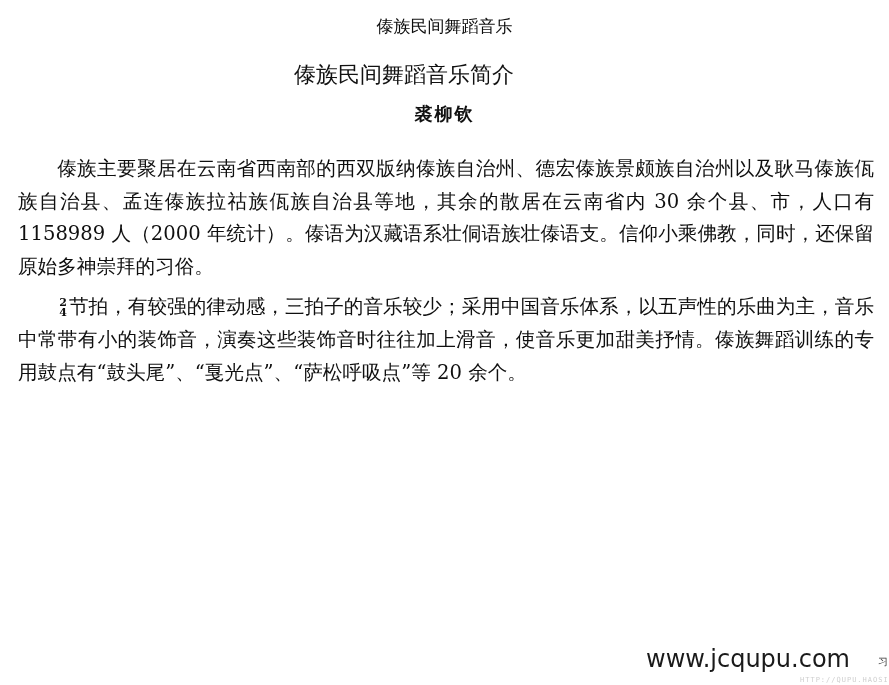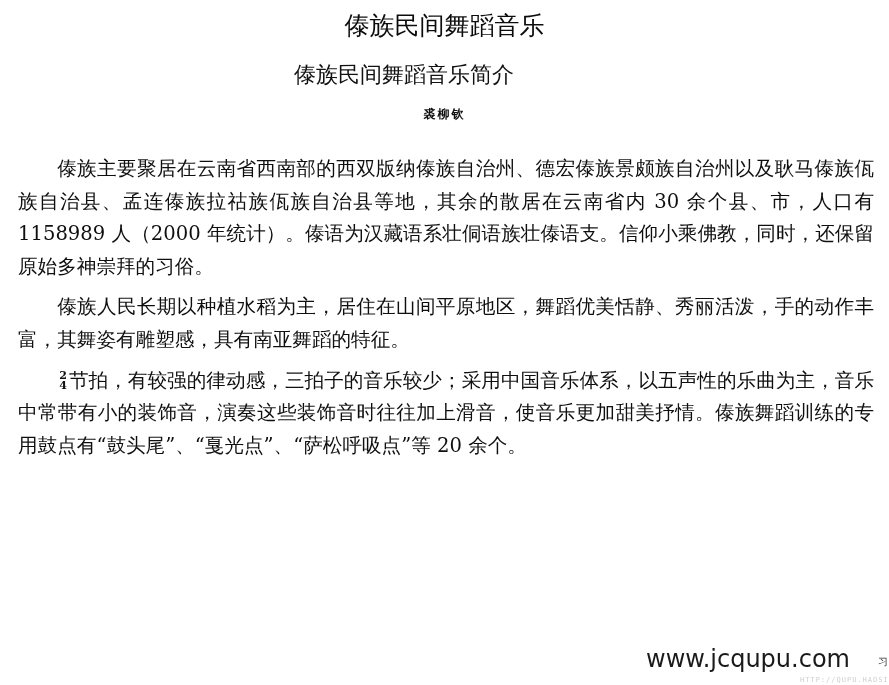--- a/index.html
+++ b/index.html
@@ -14,42 +14,42 @@
       overflow: hidden;
       color: #111111;
       font-family: "DejaVu Serif", "Liberation Serif", serif;
     }
     .title {
       position: absolute;
       left: 0; width: 889px;
       top: 8px;
       text-align: center;
       font-family: "DejaVu Sans", "Liberation Sans", sans-serif;
-      font-size: 25px;
+      font-size: 17px;
       line-height: 36px;
       letter-spacing: 0px;
       color: #0c0c0c;
     }
     .subtitle {
       position: absolute;
       left: 0; width: 808px;
       top: 58px;
       text-align: center;
       font-family: "DejaVu Sans", "Liberation Sans", sans-serif;
       font-size: 22px;
       line-height: 34px;
       color: #111111;
     }
     .author {
       position: absolute;
       left: 0; width: 889px;
       top: 101px;
       text-align: center;
       font-family: "DejaVu Serif", "Liberation Serif", serif;
-      font-size: 12px;
+      font-size: 18px;
       line-height: 26px;
       color: #111111;
       font-weight: bold;
       letter-spacing: 2px;
     }
     .body {
       position: absolute;
       left: 10px;
       top: 145px;
       width: 872px;
@@ -110,19 +110,18 @@
   </style>
 </head>
 <body>
 
 <div class="title">傣族民间舞蹈音乐</div>
 <div class="subtitle">傣族民间舞蹈音乐简介</div>
 <div class="author">裘柳钦</div>
 
 <div class="body">
   <p>傣族主要聚居在云南省西南部的西双版纳傣族自治州、德宏傣族景颇族自治州以及耿马傣族佤族自治县、孟连傣族拉祜族佤族自治县等地，其余的散居在云南省内 30 余个县、市，人口有 1158989 人（2000 年统计）。傣语为汉藏语系壮侗语族壮傣语支。信仰小乘佛教，同时，还保留原始多神崇拜的习俗。</p>
-  <p>傣族人民长期以种植水稻为主，居住在山间平原地区，舞蹈优美恬静、秀丽活泼，手的动作丰富，其舞姿有雕塑感，具有南亚舞蹈的特征。</p>
   <p><span class="frac"><span>2</span><span>4</span></span><span>节拍，有较强的律动感，三拍子的音乐较少；采用中国音乐体系，以五声性的乐曲为主，音乐中常带有小的装饰音，演奏这些装饰音时往往加上滑音，使音乐更加甜美抒情。傣族舞蹈训练的专用鼓点有“鼓头尾”、“戛光点”、“萨松呼吸点”等 20 余个。</span></p>
 </div>
 
 <div class="watermark">www.jcqupu.com</div>
 <div class="watermark-sub">HTTP://QUPU.HAOSI.NET</div>
 <div class="corner-mark">习</div>
 
 </body></html>

